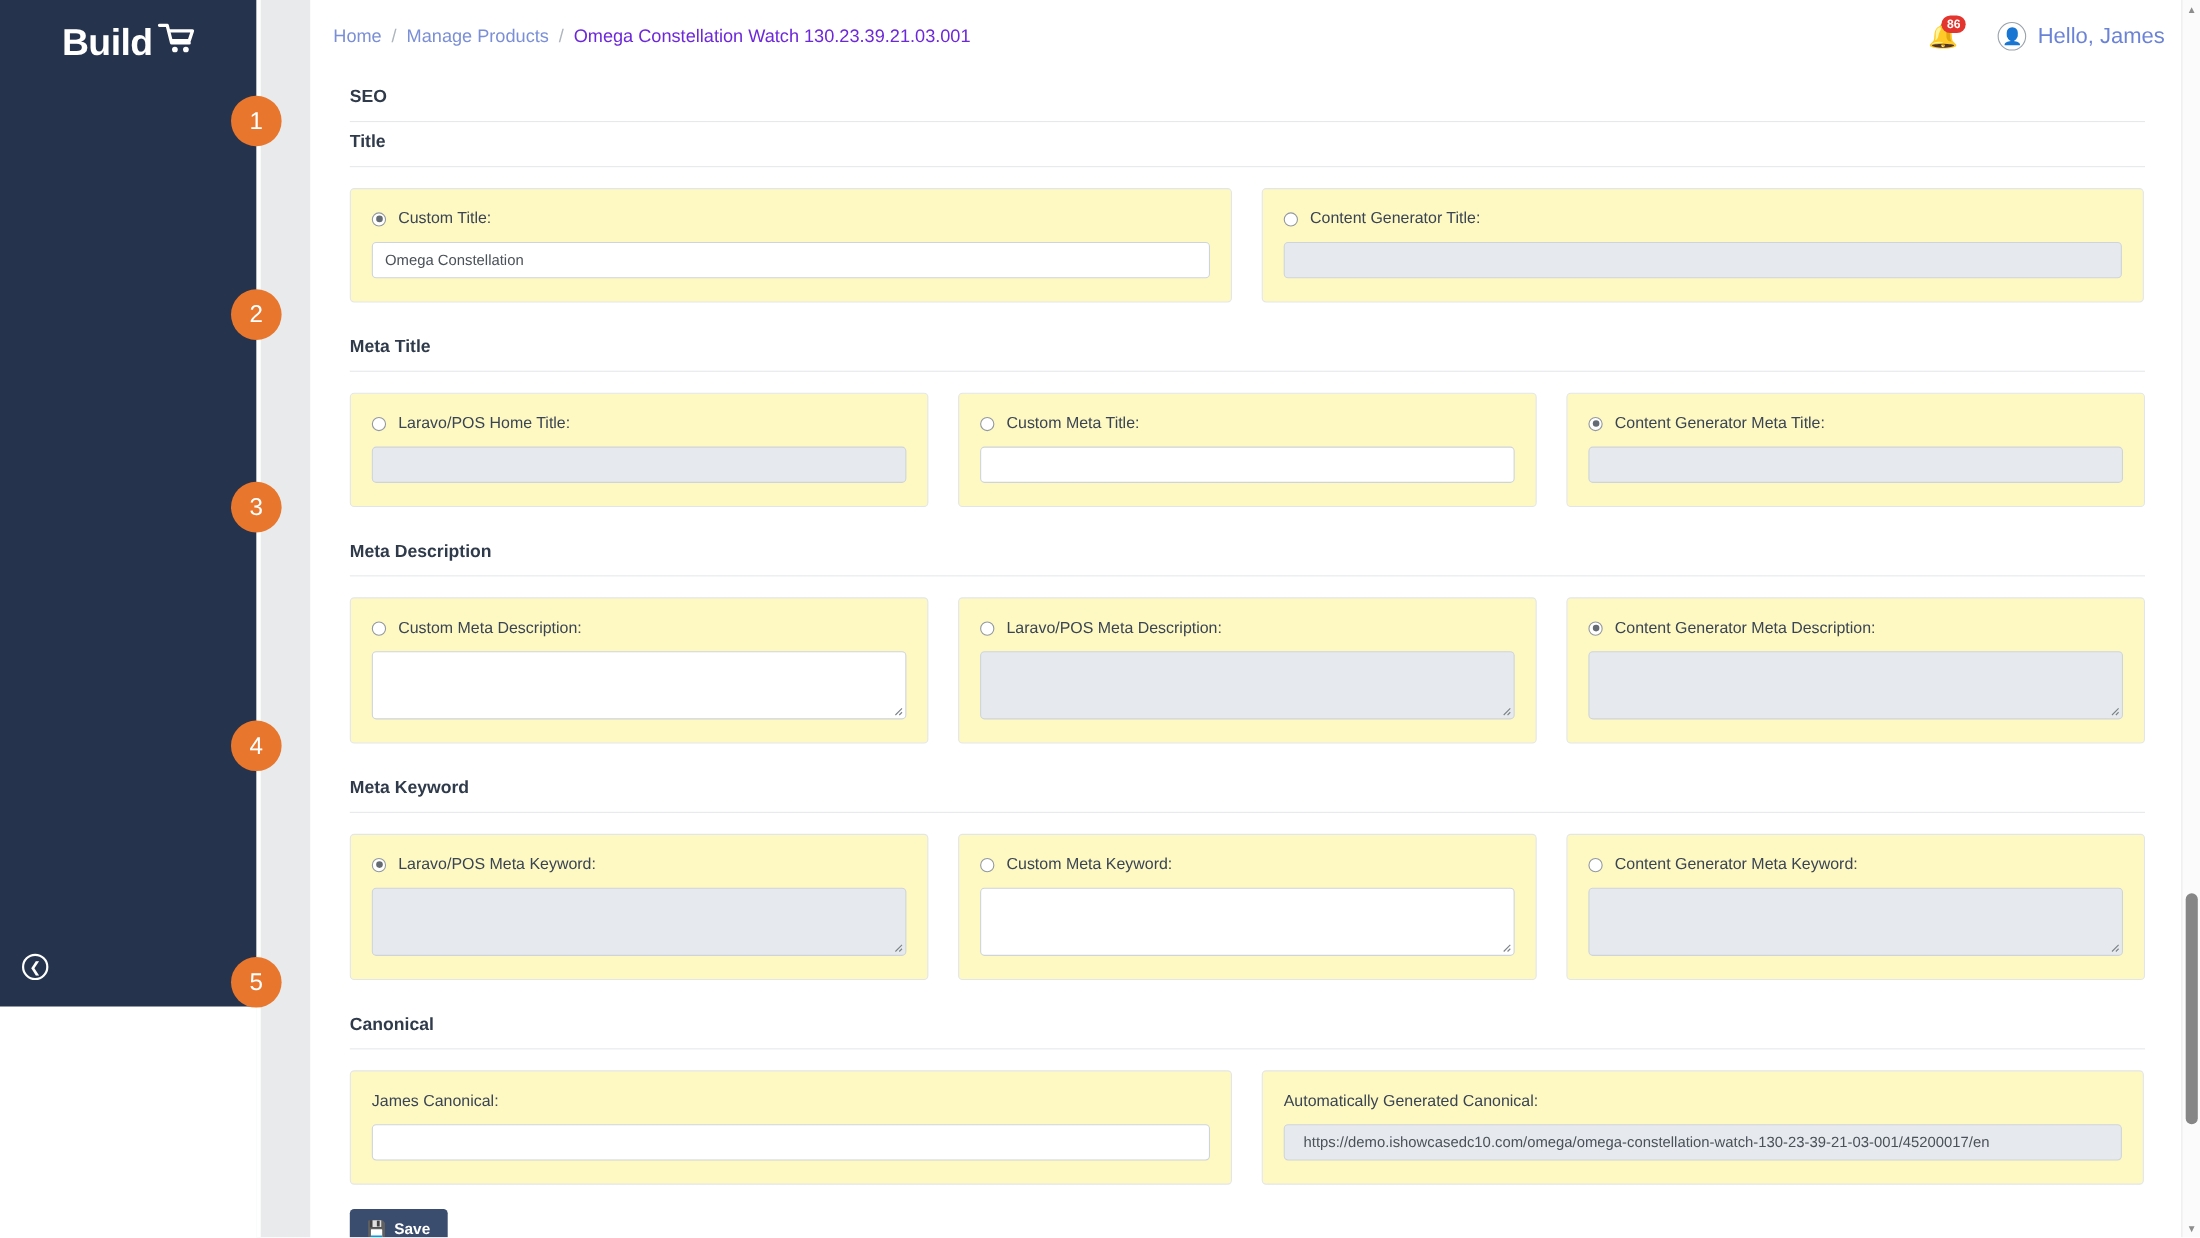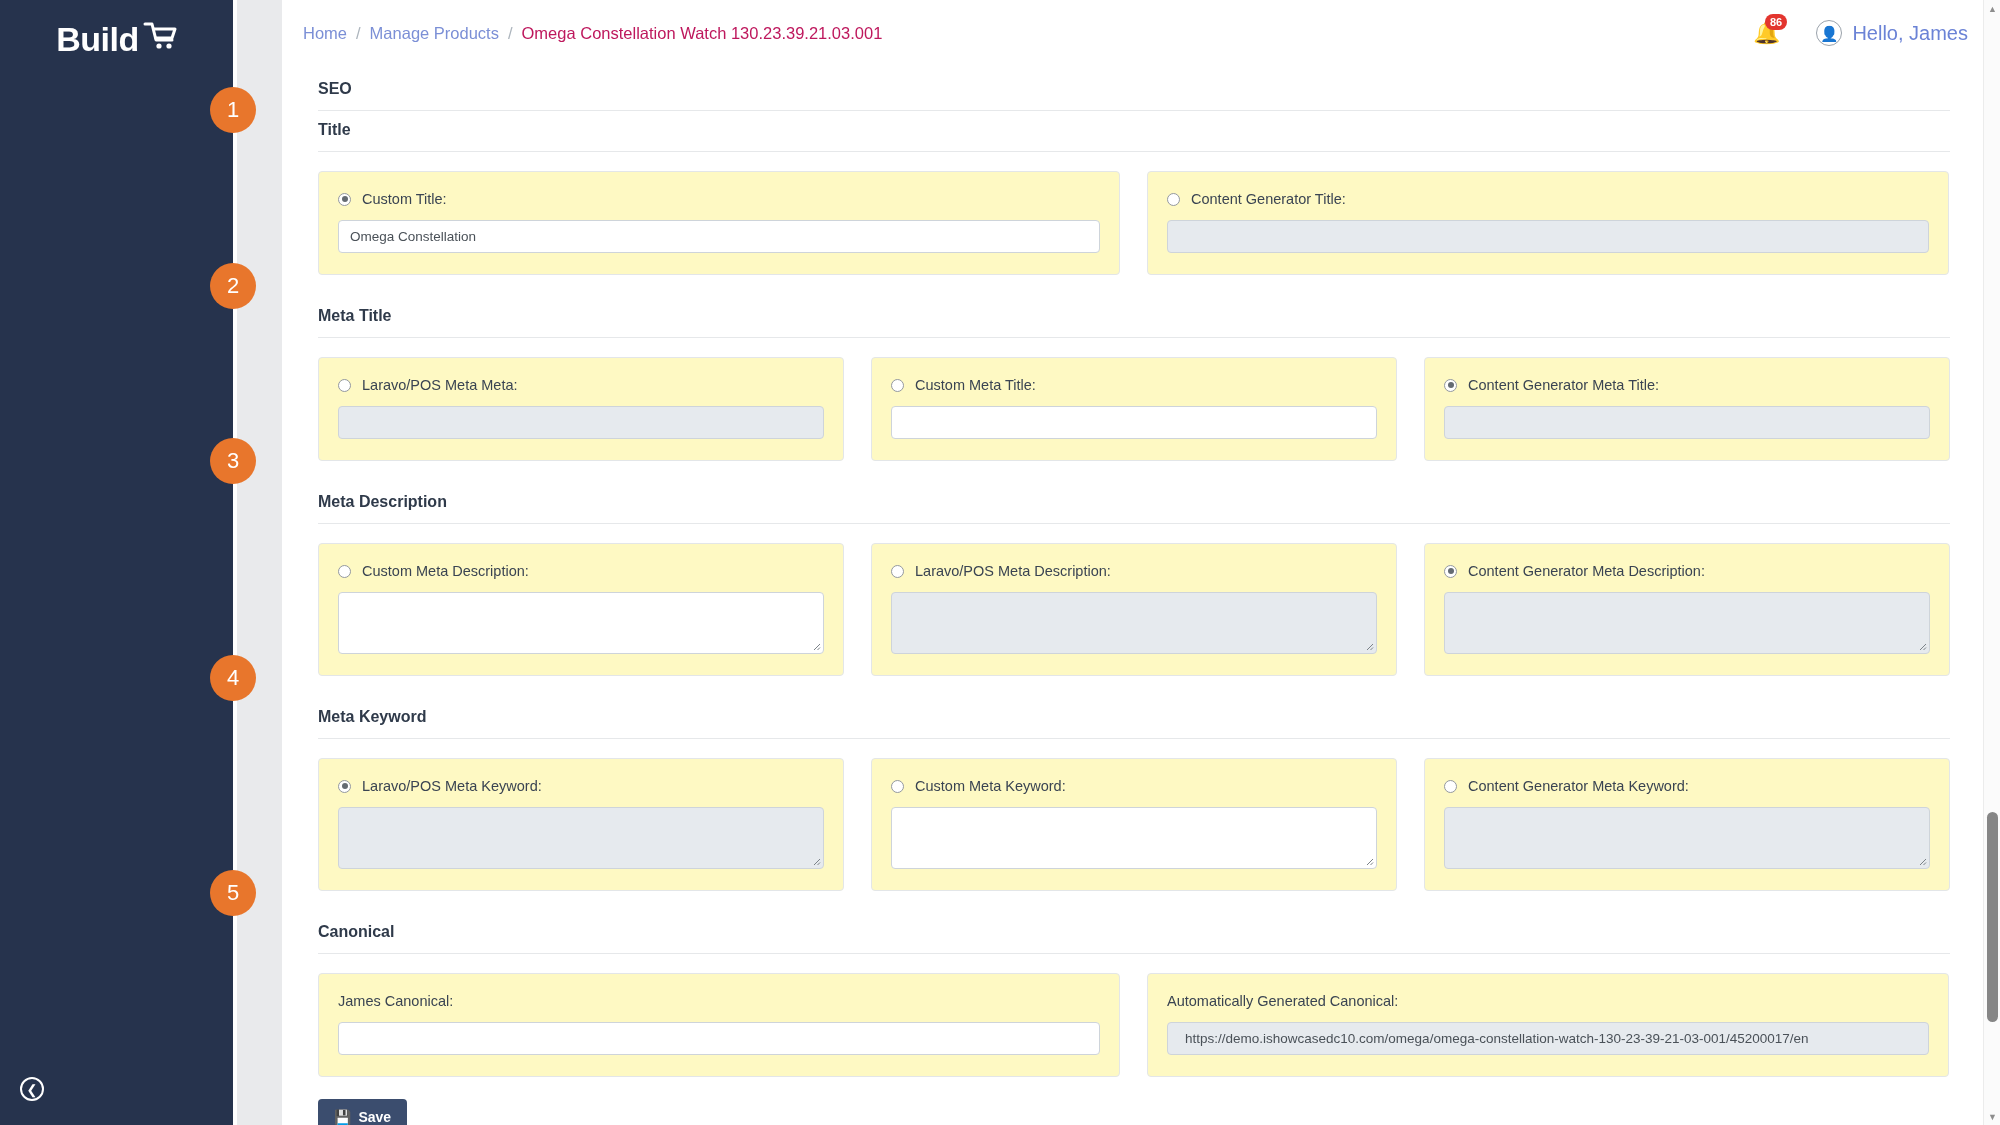--- a/index.html
+++ b/index.html
@@ -8,21 +8,21 @@
     font-family: "Liberation Sans", sans-serif;
     background: #ffffff;
     overflow: hidden;
   }
 
   
   .app { position: relative; width: 2000px; height: 1125px; display: flex; }
 
   
   .sidebar {
-    width: 233px; height: 1125px;
+    width: 233px; height: 915px;
     background: #26334d;
     position: relative; flex: none;
     z-index: 3;
   }
   .brand {
     display: flex; align-items: center; justify-content: center;
     height: 66px; margin-top: 6px;
     color: #ffffff;
     font-size: 34px; font-weight: bold; letter-spacing: -0.5px;
   }
@@ -59,21 +59,21 @@
     display: flex; align-items: center; justify-content: space-between;
     padding: 0 24px 0 0;
     position: relative;
   }
   .breadcrumb {
     display: flex; align-items: center; gap: 9px;
     font-size: 16.5px; padding-left: 21px;
   }
   .crumb-link { color: #7b8fd6; cursor: pointer; }
   .crumb-sep { color: #adb5bd; }
-  .crumb-current { color: #be185d; }
+  .crumb-current { color: #6d28d9; }
 
   .topbar-right { display: flex; align-items: center; gap: 36px; padding-right: 8px;}
   .bell-wrap { position: relative; cursor: pointer; display:flex; align-items:center;}
   .bell-icon { font-size: 22px; color: #9aa2ab; line-height: 1; }
   .bell-badge {
     position: absolute; top: -8px; left: 12px;
     background: #e3352e; color: #ffffff;
     border-radius: 9px; font-size: 11px; font-weight: bold;
     padding: 1px 5px; min-width: 20px; text-align: center; line-height: 14px;
   }
@@ -265,21 +265,21 @@
           </label>
           <input class="tb disabled" type="text" disabled="" value="" style="">
         </div>
       </div>
 
       <div class="section-head" style="margin-top:22px">Meta Title</div>
       <div class="row">
         <div class="card">
           <label class="opt-label">
             <span class="radio"></span>
-            <span>Laravo/POS Meta Meta:</span>
+            <span>Laravo/POS Home Title:</span>
           </label>
           <input class="tb disabled" type="text" disabled="" value="" style="">
         </div>
         <div class="card">
           <label class="opt-label">
             <span class="radio"></span>
             <span>Custom Meta Title:</span>
           </label>
           <input class="tb" type="text" value="" style="">
         </div>

